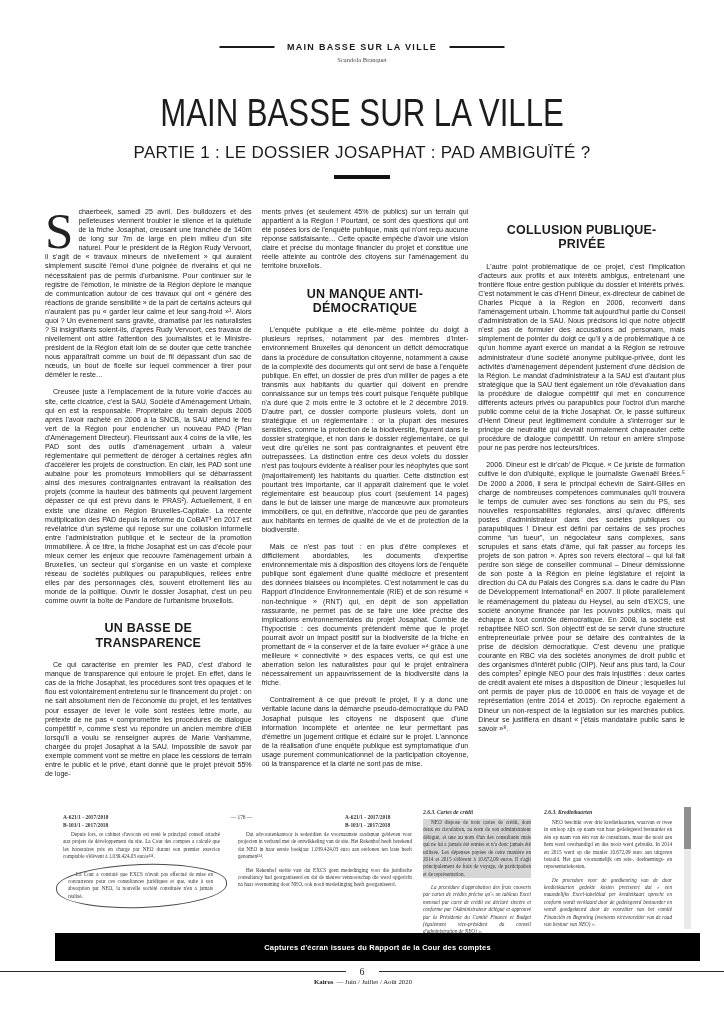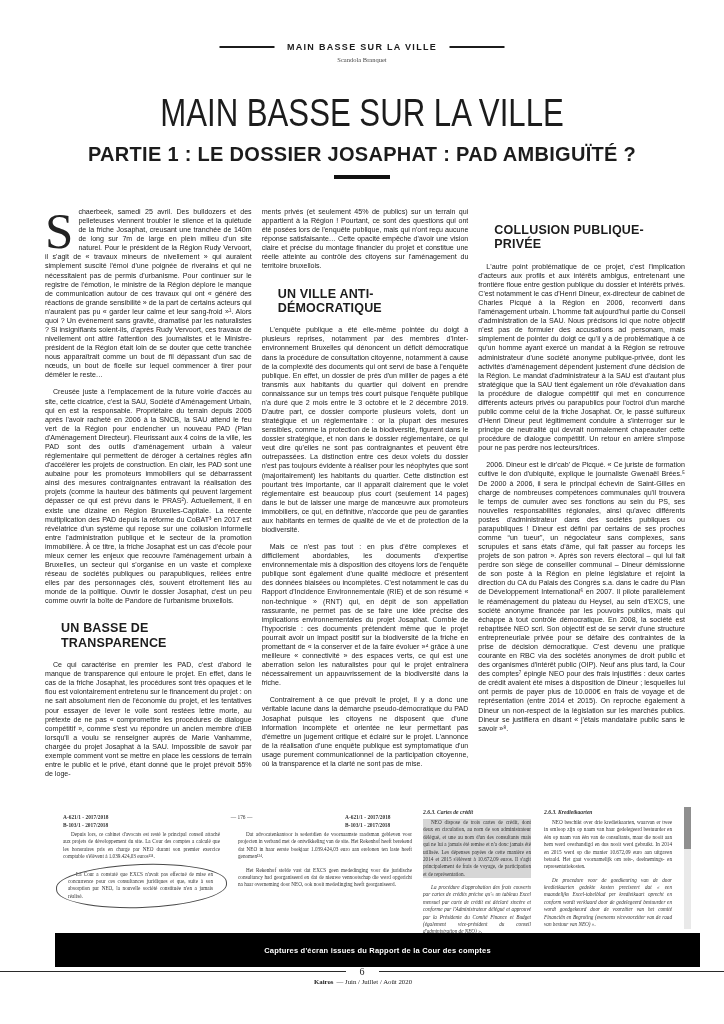--- a/index.html
+++ b/index.html
@@ -19,40 +19,40 @@
     position:absolute; top:56px; left:0; width:100%; text-align:center;
     font-family:"Liberation Serif","DejaVu Serif",serif; font-size:6.5px; color:#4a4a4a;
   }
   .main-title {
     position:absolute; top:92px; left:0; width:100%; text-align:center;
     font-size:38px; font-weight:300; letter-spacing:0; white-space:nowrap;
     transform:scaleX(0.82); transform-origin:center;
   }
   .subtitle {
     position:absolute; top:143px; left:0; width:100%; text-align:center;
-    font-size:20px; font-weight:bold; letter-spacing:0.3px;
+    font-size:17px; font-weight:normal; letter-spacing:0.3px;
   }
   .title-bar {
     position:absolute; top:175px; left:50%; transform:translateX(-50%);
     width:56px; height:4px; background:#111;
   }
   
   .columns {
     position:absolute; top:208px; left:45px; right:39px; height:590px;
     display:grid; grid-template-columns:repeat(3,1fr); column-gap:10px;
   }
   .col { overflow:hidden; }
   .col p {
     font-size:7.1px; line-height:1.28; text-align:justify; margin-bottom:8px;
     color:#222;
   }
   .col p.indent { text-indent:8px; }
   .col h3 {
-    font-size:12.5px; font-weight:bold; letter-spacing:0.2px;
-    margin:15px 16px 11px; line-height:1.15;
+    font-size:12.5px; font-weight:bold; text-align:center; letter-spacing:0.2px;
+    margin:15px 8px 11px; line-height:1.15;
   }
   .dropcap {
     float:left; font-family:"Liberation Serif","DejaVu Serif",serif;
     font-size:51px; line-height:42px; padding:2px 5px 0 0; font-weight:normal; color:#222;
   }
   
   .excerpt, .excerpt * { font-family:"Liberation Serif","DejaVu Serif",serif; color:#333; }
   .excerpt p { font-size:5.2px; line-height:1.42; text-align:justify; text-indent:8px; margin-bottom:6px; }
   .excerpt .refs { font-size:5.4px; font-weight:bold; line-height:1.5; }
   .excerpt-left { position:absolute; left:63px; top:813px; width:357px; height:122px; }
@@ -73,21 +73,21 @@
   .rx-fr { width:108px; } .rx-nl { width:128px; }
   .excerpt h4 { font-size:5.6px; font-weight:bold; font-style:italic; margin-bottom:4px; }
   .excerpt .hl { background:#d6d6d6; }
   .excerpt .quote { font-style:italic; }
   .scrollbar {
     position:absolute; right:9px; top:2px; width:7px; height:122px; background:#e9e9e9;
   }
   .scrollbar .thumb { position:absolute; top:0; left:0; width:7px; height:42px; background:#8f8f8f; }
   
   .banner {
-    position:absolute; left:55px; top:933px; width:645px; height:34px;
+    position:absolute; left:55px; top:933px; width:645px; height:28px;
     background:#000; color:#fff; font-size:7.5px; font-weight:bold;
     display:flex; align-items:center; justify-content:center; letter-spacing:0.2px;
   }
   
   .pageno-row {
     position:absolute; top:966px; left:0; width:724px;
     display:flex; align-items:center; gap:14px;
   }
   .pageno-row .rule { flex:1; height:1px; background:#2a2a2a; }
   .folio { font-family:"Liberation Serif","DejaVu Serif",serif; font-size:10px; }
@@ -114,21 +114,21 @@
 
 <div class="columns">
   <div class="col">
     <p><span class="dropcap">S</span><span>chaerbeek, samedi 25 avril. Des bulldozers et des pelleteuses viennent troubler le silence et la quiétude de la friche Josaphat, creusant une tranchée de 140m de long sur 7m de large en plein milieu d'un site naturel. Pour le président de la Région Rudy Vervoort, il s'agit de « travaux mineurs de nivellement » qui auraient simplement suscité l'émoi d'une poignée de riverains et qui ne nécessitaient pas de permis d'urbanisme. Pour continuer sur le registre de l'émotion, le ministre de la Région déplore le manque de communication autour de ces travaux qui ont « généré des réactions de grande sensibilité » de la part de certains acteurs qui n'auraient pas pu « garder leur calme et leur sang-froid »¹. Alors quoi ? Un événement sans gravité, dramatisé par les naturalistes ? Si insignifiants soient-ils, d'après Rudy Vervoort, ces travaux de nivellement ont attiré l'attention des journalistes et le Ministre-président de la Région était loin de se douter que cette tranchée nous apparaîtrait comme un bout de fil dépassant d'un sac de nœuds, un bout de ficelle sur lequel commencer à tirer pour démêler le reste…</span></p>
     <p class="indent">Creusée juste à l'emplacement de la future voirie d'accès au site, cette cicatrice, c'est la SAU, Société d'Aménagement Urbain, qui en est la responsable. Propriétaire du terrain depuis 2005 après l'avoir racheté en 2006 à la SNCB, la SAU attend le feu vert de la Région pour enclencher un nouveau PAD (Plan d'Aménagement Directeur). Fleurissant aux 4 coins de la ville, les PAD sont des outils d'aménagement urbain à valeur réglementaire qui permettent de déroger à certaines règles afin d'accélérer les projets de construction. En clair, les PAD sont une aubaine pour les promoteurs immobiliers qui se débarrassent ainsi des mesures contraignantes entravant la réalisation des projets (comme la hauteur des bâtiments qui peuvent largement dépasser ce qui est prévu dans le PRAS²). Actuellement, il en existe une dizaine en Région Bruxelles-Capitale. La récente multiplication des PAD depuis la réforme du CoBAT³ en 2017 est révélatrice d'un système qui repose sur une collusion informelle entre l'administration publique et le secteur de la promotion immobilière. À ce titre, la friche Josaphat est un cas d'école pour mieux cerner les enjeux que recouvre l'aménagement urbain à Bruxelles, un secteur qui s'organise en un vaste et complexe réseau de sociétés publiques ou parapubliques, reliées entre elles par des personnages clés, souvent étroitement liés au monde de la politique. Ouvrir le dossier Josaphat, c'est un peu comme ouvrir la boîte de Pandore de l'urbanisme bruxellois.</p>
     <h3>UN BASSE DE TRANSPARENCE</h3>
     <p class="indent">Ce qui caractérise en premier les PAD, c'est d'abord le manque de transparence qui entoure le projet. En effet, dans le cas de la friche Josaphat, les procédures sont très opaques et le flou est volontairement entretenu sur le financement du projet : on ne sait absolument rien de l'économie du projet, et les tentatives pour essayer de lever le voile sont restées lettre morte, au prétexte de ne pas « compromettre les procédures de dialogue compétitif », comme s'est vu répondre un ancien membre d'IEB lorsqu'il a voulu se renseigner auprès de Marie Vanhamme, chargée du projet Josaphat à la SAU. Impossible de savoir par exemple comment vont se mettre en place les cessions de terrain entre le public et le privé, étant donné que le projet prévoit 55% de loge-</p>
   </div>
   <div class="col">
     <p>ments privés (et seulement 45% de publics) sur un terrain qui appartient à la Région ! Pourtant, ce sont des questions qui ont été posées lors de l'enquête publique, mais qui n'ont reçu aucune réponse satisfaisante… Cette opacité empêche d'avoir une vision claire et précise du montage financier du projet et constitue une réelle atteinte au contrôle des citoyens sur l'aménagement du territoire bruxellois.</p>
-    <h3>UN VILLE ANTI-DÉMOCRATIQUE</h3>
+    <h3>UN MANQUE ANTI-DÉMOCRATIQUE</h3>
     <p class="indent">L'enquête publique a été elle-même pointée du doigt à plusieurs reprises, notamment par des membres d'Inter-environnement Bruxelles qui dénoncent un déficit démocratique dans la procédure de consultation citoyenne, notamment à cause de la complexité des documents qui ont servi de base à l'enquête publique. En effet, un dossier de près d'un millier de pages a été transmis aux habitants du quartier qui doivent en prendre connaissance sur un temps très court puisque l'enquête publique n'a duré que 2 mois entre le 3 octobre et le 2 décembre 2019. D'autre part, ce dossier comporte plusieurs volets, dont un stratégique et un réglementaire : or la plupart des mesures sensibles, comme la protection de la biodiversité, figurent dans le dossier stratégique, et non dans le dossier réglementaire, ce qui veut dire qu'elles ne sont pas contraignantes et peuvent être outrepassées. La distinction entre ces deux volets du dossier n'est pas toujours évidente à réaliser pour les néophytes que sont (majoritairement) les habitants du quartier. Cette distinction est pourtant très importante, car il apparaît clairement que le volet réglementaire est beaucoup plus court (seulement 14 pages) dans le but de laisser une marge de manœuvre aux promoteurs immobiliers, ce qui, en définitive, n'accorde que peu de garanties aux habitants en termes de qualité de vie et de protection de la biodiversité.</p>
     <p class="indent">Mais ce n'est pas tout : en plus d'être complexes et difficilement abordables, les documents d'expertise environnementale mis à disposition des citoyens lors de l'enquête publique sont également d'une qualité médiocre et présentent des données biaisées ou incomplètes. C'est notamment le cas du Rapport d'Incidence Environnementale (RIE) et de son résumé « non-technique » (RNT) qui, en dépit de son appellation rassurante, ne permet pas de se faire une idée précise des implications environnementales du projet Josaphat. Comble de l'hypocrisie : ces documents prétendent même que le projet pourrait avoir un impact positif sur la biodiversité de la friche en promettant de « la conserver et de la faire évoluer »⁴ grâce à une meilleure « connectivité » des espaces verts, ce qui est une aberration selon les naturalistes pour qui le projet entraînera nécessairement un appauvrissement de la biodiversité dans la friche.</p>
     <p class="indent">Contrairement à ce que prévoit le projet, il y a donc une véritable lacune dans la démarche pseudo-démocratique du PAD Josaphat puisque les citoyens ne disposent que d'une information incomplète et orientée ne leur permettant pas d'émettre un jugement critique et éclairé sur le projet. L'annonce de la réalisation d'une enquête publique est symptomatique d'un usage purement communicationnel de la participation citoyenne, où la transparence et la clarté ne sont pas de mise.</p>
   </div>
   <div class="col">
     <h3>COLLUSION PUBLIQUE-PRIVÉE</h3>
     <p class="indent">L'autre point problématique de ce projet, c'est l'implication d'acteurs aux profils et aux intérêts ambigus, entretenant une frontière floue entre gestion publique du dossier et intérêts privés. C'est notamment le cas d'Henri Dineur, ex-directeur de cabinet de Charles Picqué à la Région en 2006, reconverti dans l'aménagement urbain. L'homme fait aujourd'hui partie du Conseil d'administration de la SAU. Nous précisons ici que notre objectif n'est pas de formuler des accusations ad personam, mais simplement de pointer du doigt ce qu'il y a de problématique à ce qu'un homme ayant exercé un mandat à la Région se retrouve administrateur d'une société anonyme publique-privée, dont les activités d'aménagement dépendent justement d'une décision de la Région. Le mandat d'administrateur à la SAU est d'autant plus stratégique que la SAU tient également un rôle d'évaluation dans la procédure de dialogue compétitif qui met en concurrence différents acteurs privés ou parapublics pour l'octroi d'un marché public comme celui de la friche Josaphat. Or, le passé sulfureux d'Henri Dineur peut légitimement conduire à s'interroger sur le principe de neutralité qui devrait normalement chapeauter cette procédure de dialogue compétitif. Un retour en arrière s'impose pour ne pas perdre nos lecteurs/trices.</p>
     <p class="indent">2006. Dineur est le dir'cab' de Picqué. « Ce juriste de formation cultive le don d'ubiquité, explique le journaliste Gwenaël Brées.⁵ De 2000 à 2006, il sera le principal échevin de Saint-Gilles en charge de nombreuses compétences communales qu'il trouvera le temps de cumuler avec ses fonctions au sein du PS, ses nouvelles responsabilités régionales, ainsi qu'avec différents postes d'administrateur dans des sociétés publiques ou parapubliques ! Dineur est défini par certains de ses proches comme “un tueur”, un négociateur sans complexes, sans scrupules et sans états d'âme, qui fait passer au forceps les projets de son patron ». Après son revers électoral – qui lui fait perdre son siège de conseiller communal – Dineur démissionne de son poste à la Région en pleine législature et rejoint la direction du CA du Palais des Congrès s.a. dans le cadre du Plan de Développement International⁶ en 2007. Il pilote parallèlement le réaménagement du plateau du Heysel, au sein d'EXCS, une société anonyme financée par les pouvoirs publics, mais qui échappe à tout contrôle démocratique. En 2008, la société est rebaptisée NEO scrl. Son objectif est de se servir d'une structure entrepreneuriale privée pour se défaire des contraintes de la prise de décision démocratique. C'est devenu une pratique courante en RBC via des sociétés anonymes de droit public et des organismes d'intérêt public (OIP). Neuf ans plus tard, la Cour des comptes⁷ épingle NEO pour des frais injustifiés : deux cartes de crédit avaient été mises à disposition de Dineur ; lesquelles lui ont permis de payer plus de 10.000€ en frais de voyage et de représentation (entre 2014 et 2015). On reproche également à Dineur un non-respect de la législation sur les marchés publics. Dineur se justifiera en disant « j'étais mandataire public sans le savoir »⁸.</p>
   </div>
 </div>

